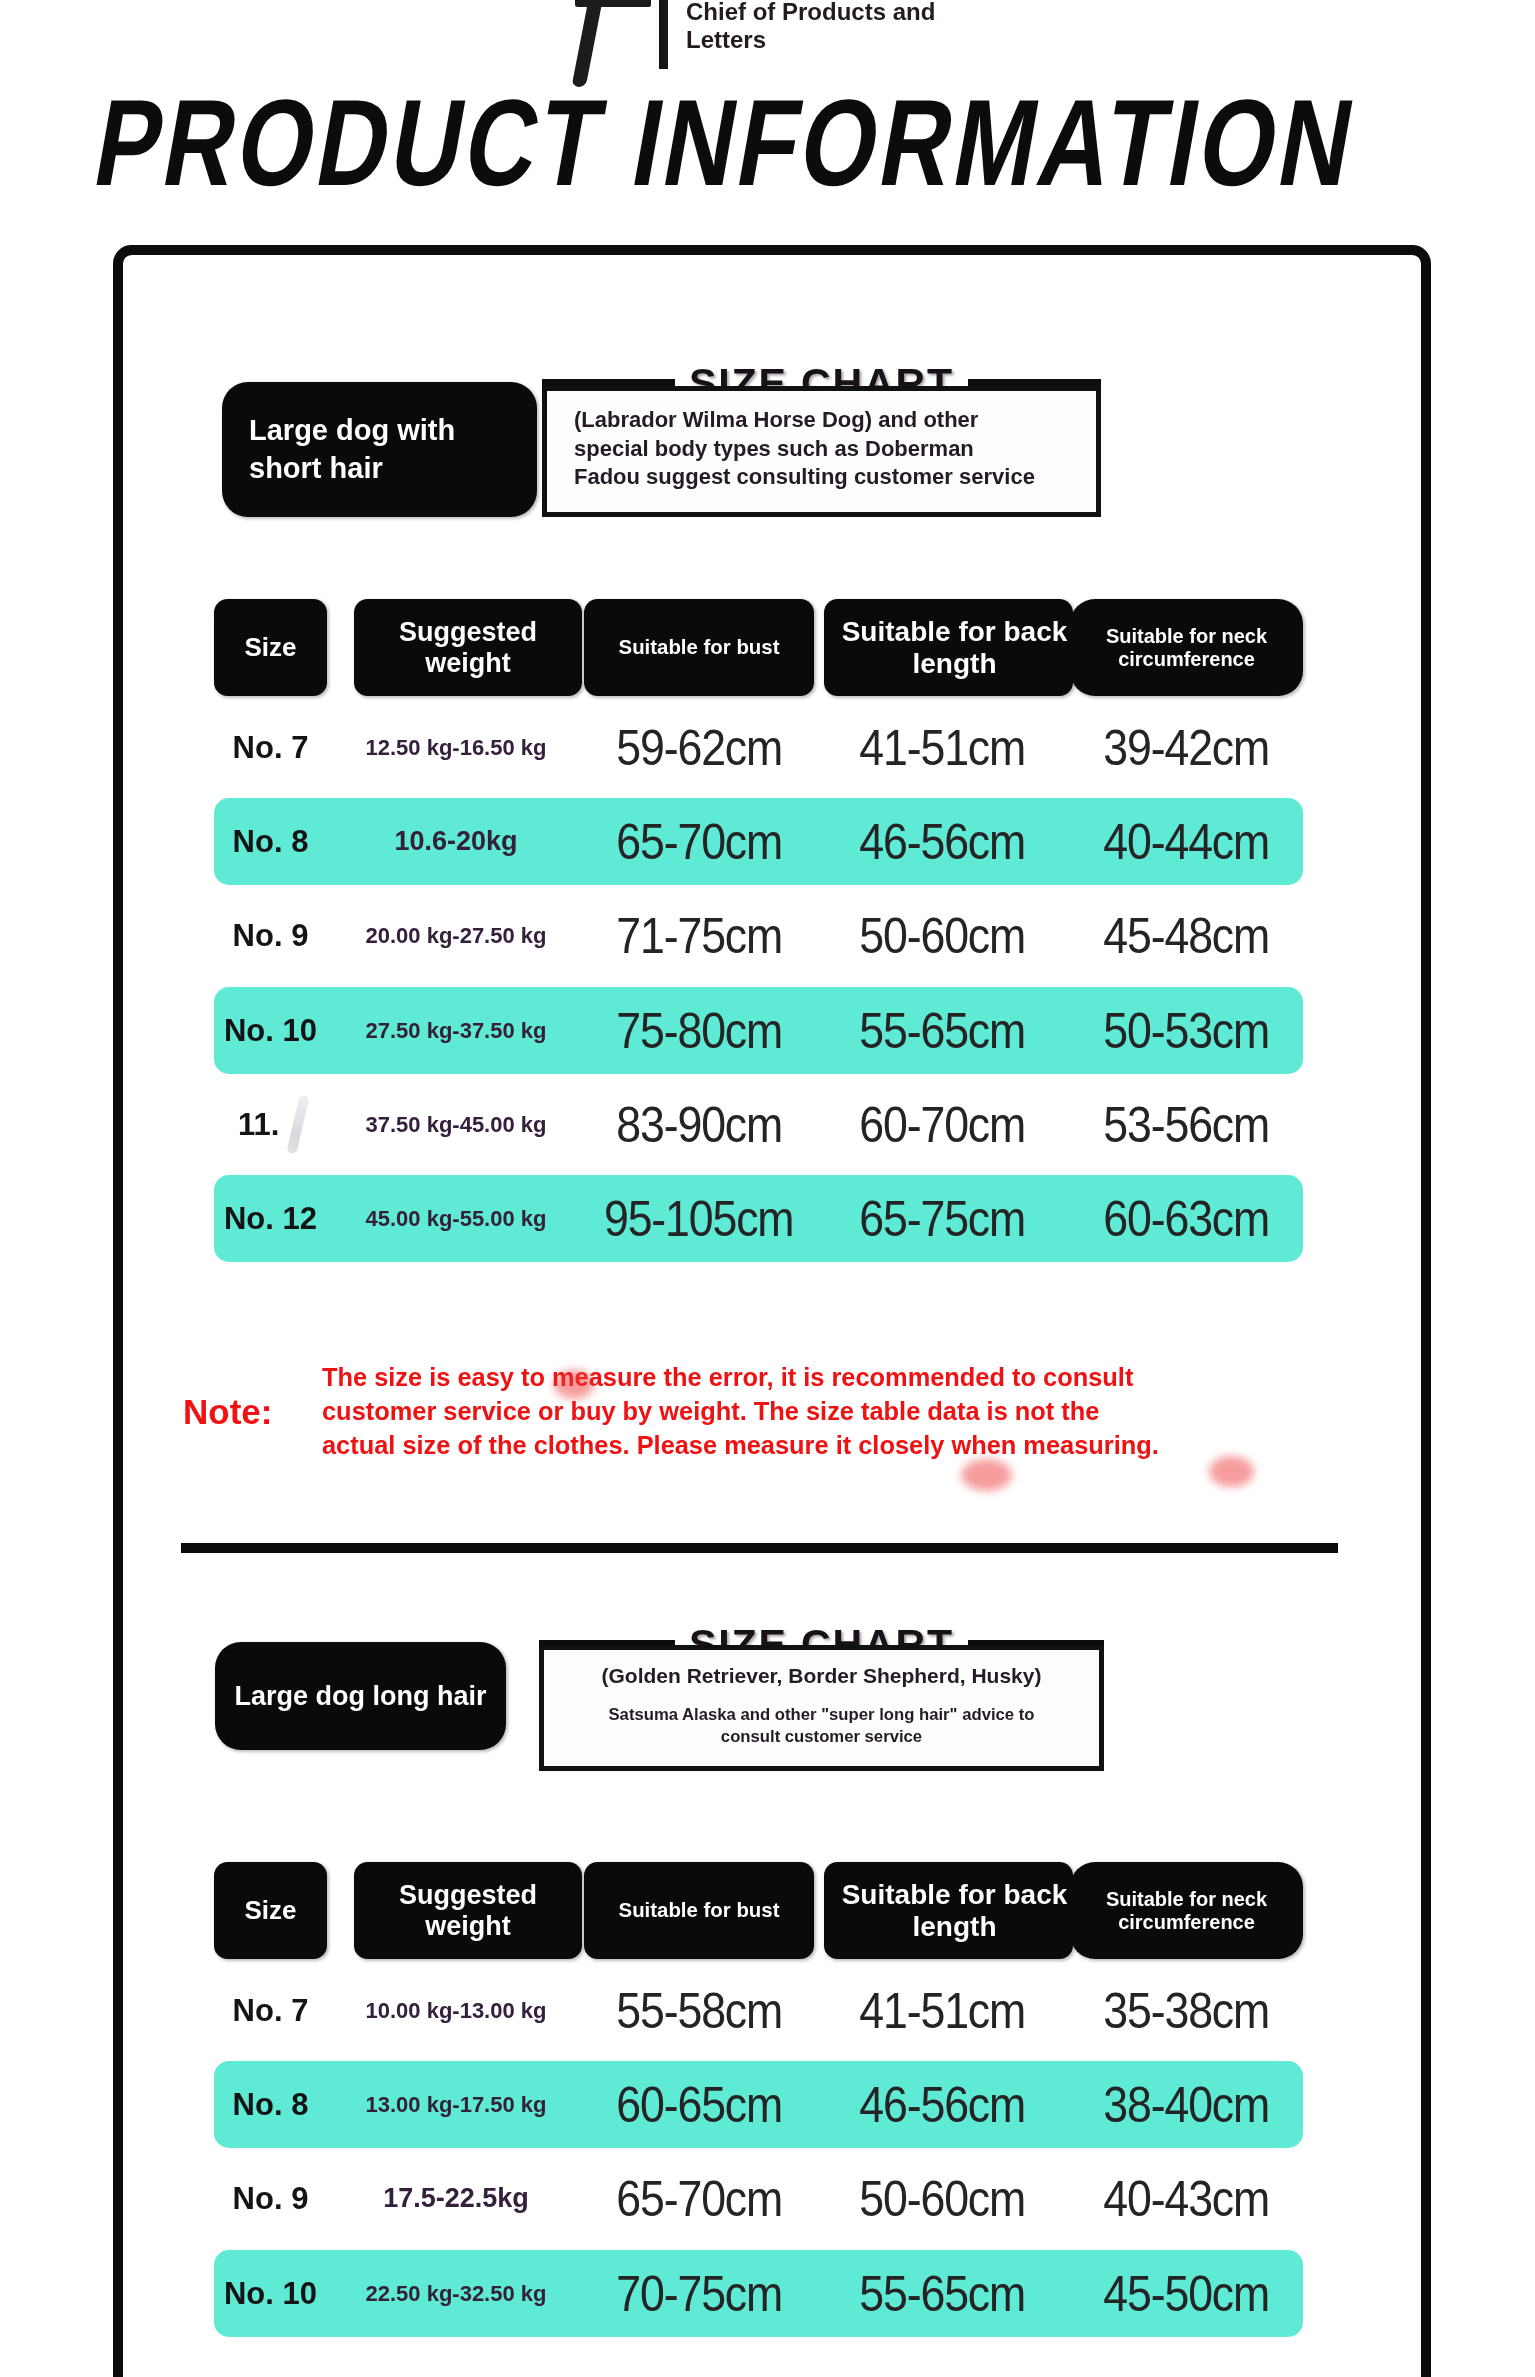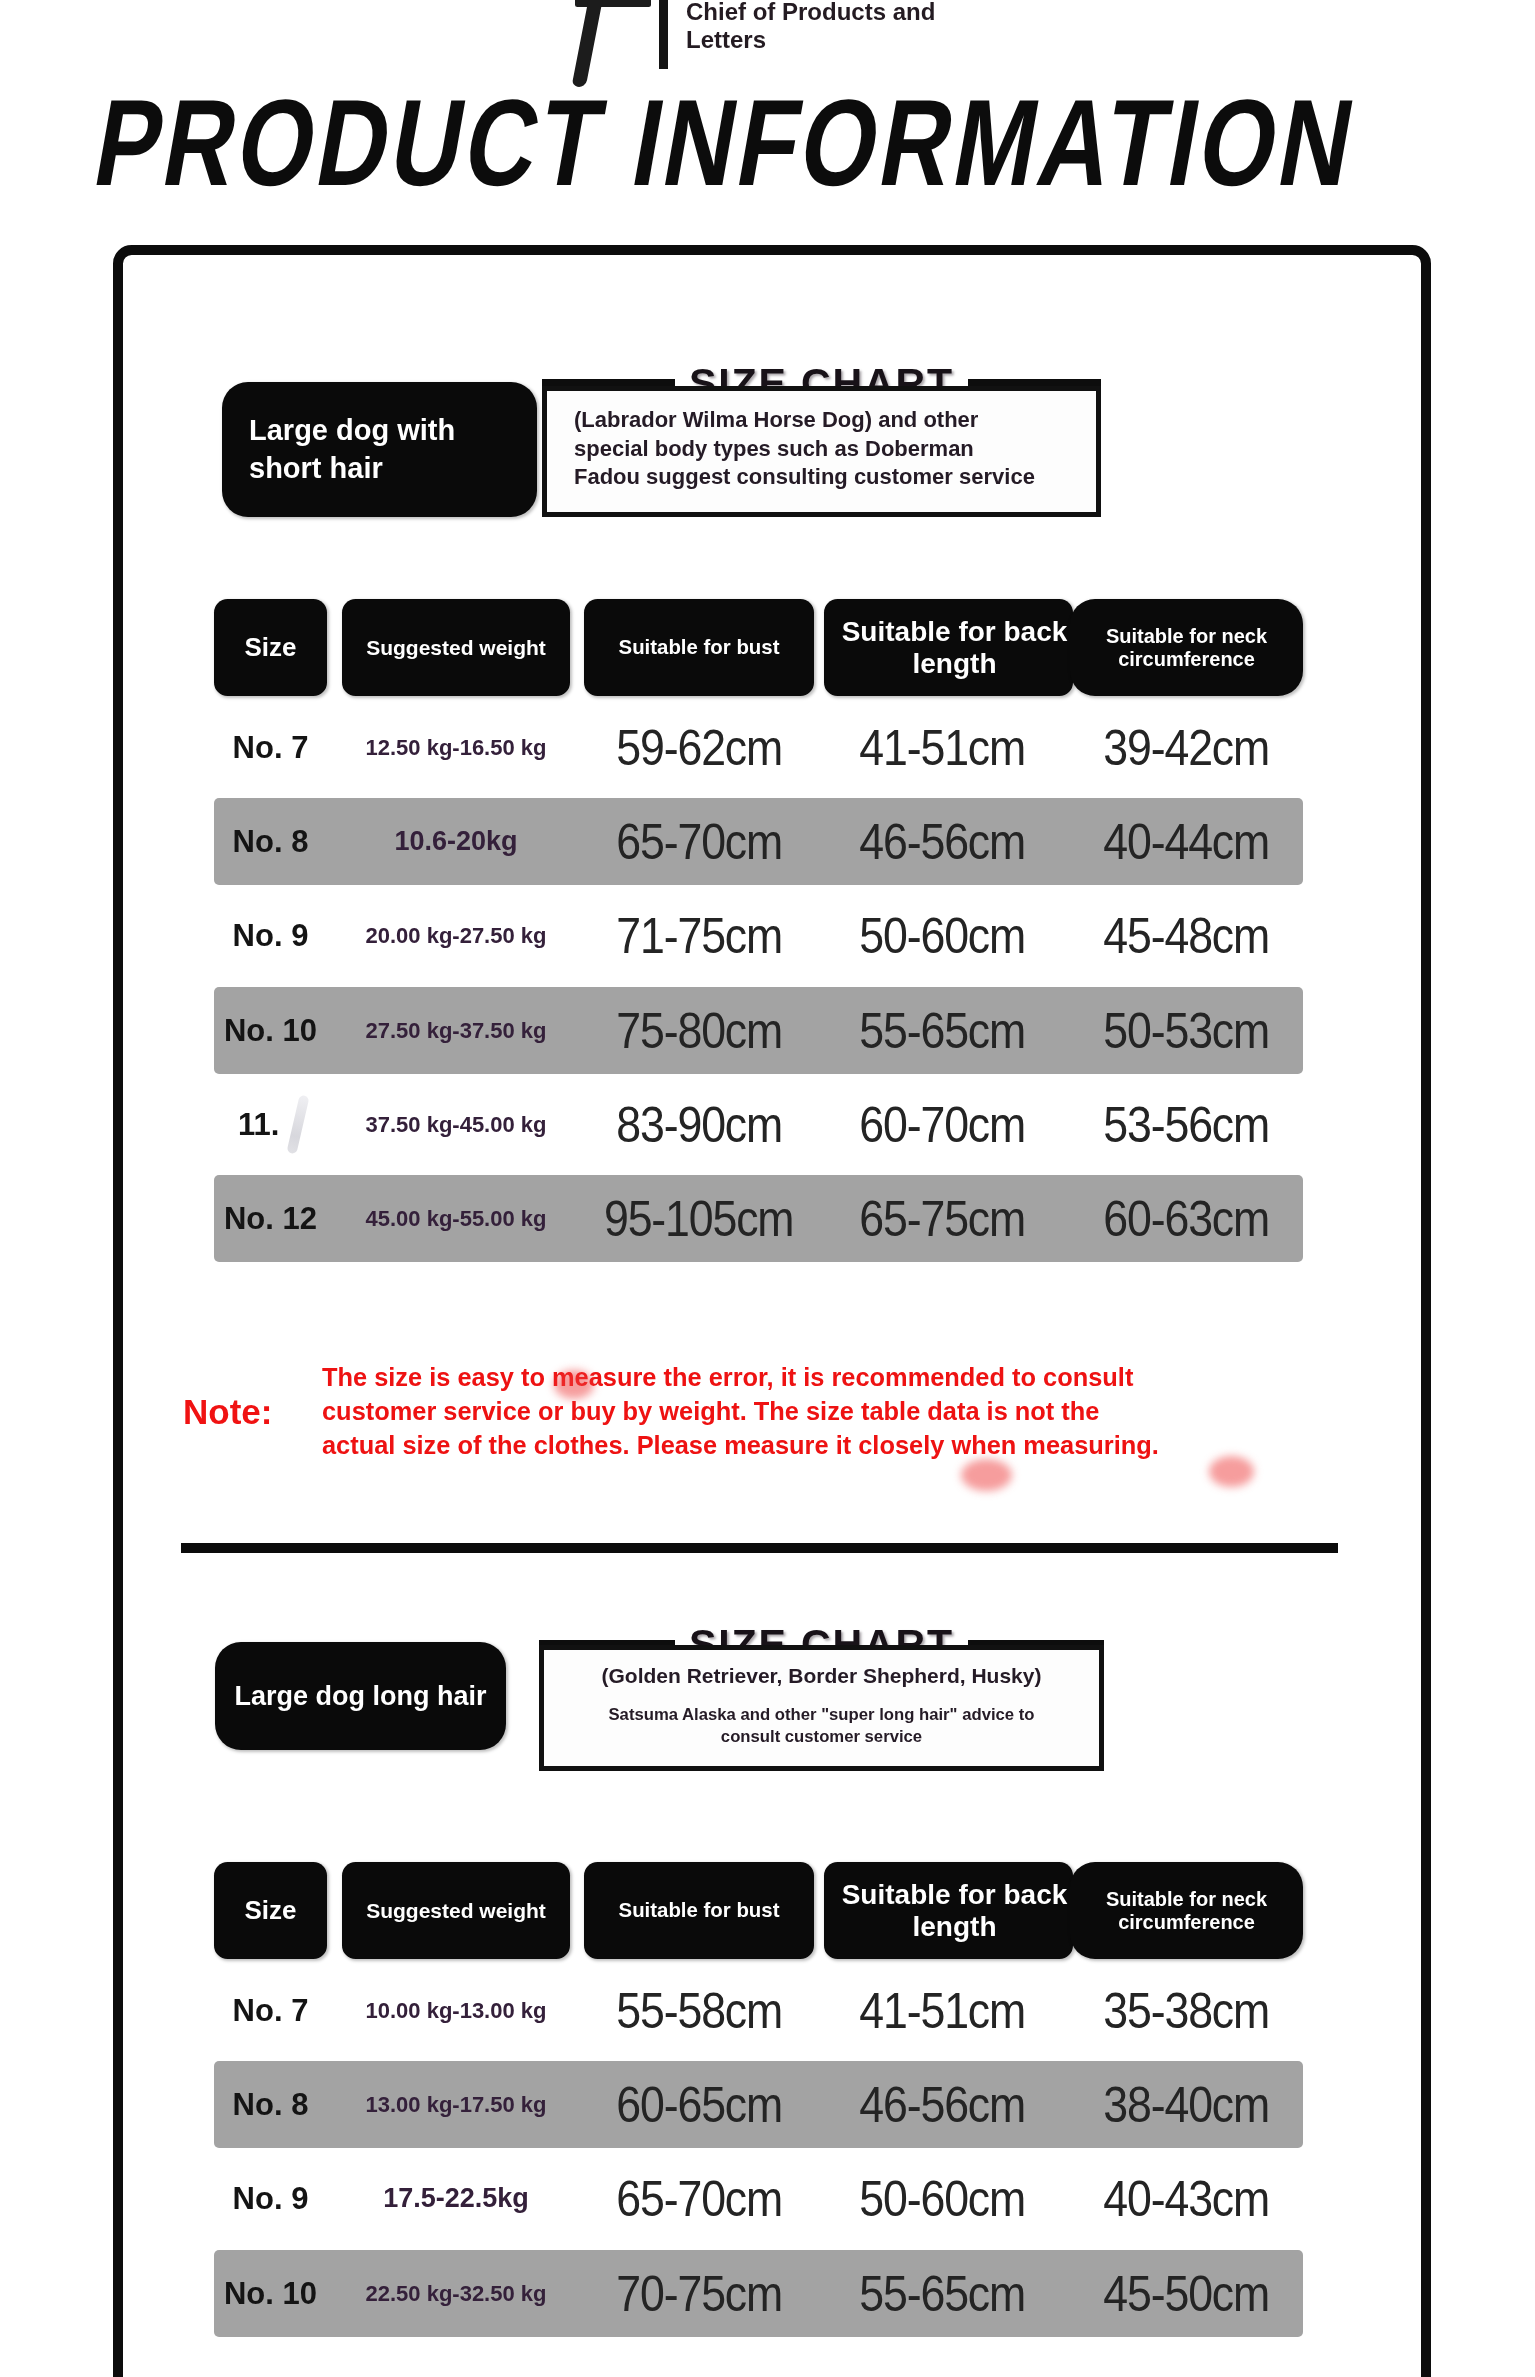--- a/index.html
+++ b/index.html
@@ -41,27 +41,27 @@
   .info-box-2 .l2{font-size:16.7px;font-weight:bold;margin-top:16px;line-height:1.35;white-space:pre-line;}
 
   
   .size-table{position:absolute;left:214px;width:1089px;}
   .size-table-1{top:599px;height:666px;}
   .size-table-2{top:1862px;height:483px;}
 
   .th{position:absolute;top:0;height:97px;background:#0a0a0a;border-radius:13.6px;color:#ffffff;font-weight:bold;
       display:flex;align-items:center;justify-content:center;text-align:center;box-shadow:1.2px 1.9px 3.1px rgba(0,0,0,.25);}
   .th-c0{font-size:26px;}
-  .th-c1{font-size:21px;}
+  .th-c1{font-size:27px;margin-left:12px;}
   .th-c2{font-size:20.4px;}
   .th-c3{font-size:28px;line-height:1.12;padding-left:12px;}
   .th-c4{font-size:20px;line-height:1.15;border-radius:25px;}
 
   .t-row{position:absolute;width:1089px;height:87px;}
-  .t-row.band{background:#a3a3a3;border-radius:5px;}
+  .t-row.band{background:#5eead4;border-radius:15px;}
   .cell{position:absolute;top:0;height:87px;display:flex;align-items:center;justify-content:center;text-align:center;}
   .cell-size{font-size:31px;font-weight:bold;color:#141414;}
   .cell-weight{font-size:22px;font-weight:bold;color:#34203a;white-space:nowrap;}
   .cell-weight.short{font-size:27px;}
   .cell-cm{font-size:47px;font-weight:400;color:#242424;}
   .cell-cm .v{display:inline-block;transform:scale(0.95,1.06);letter-spacing:-1.2px;white-space:nowrap;}
   .streak{display:inline-block;width:10px;height:59px;margin-left:13.6px;border-radius:5.6px;opacity:.55;
           background:linear-gradient(180deg,#e3e3e9 0%,#b7b7c1 70%,#c8c8d0 100%);transform:rotate(13deg);}
 
   

